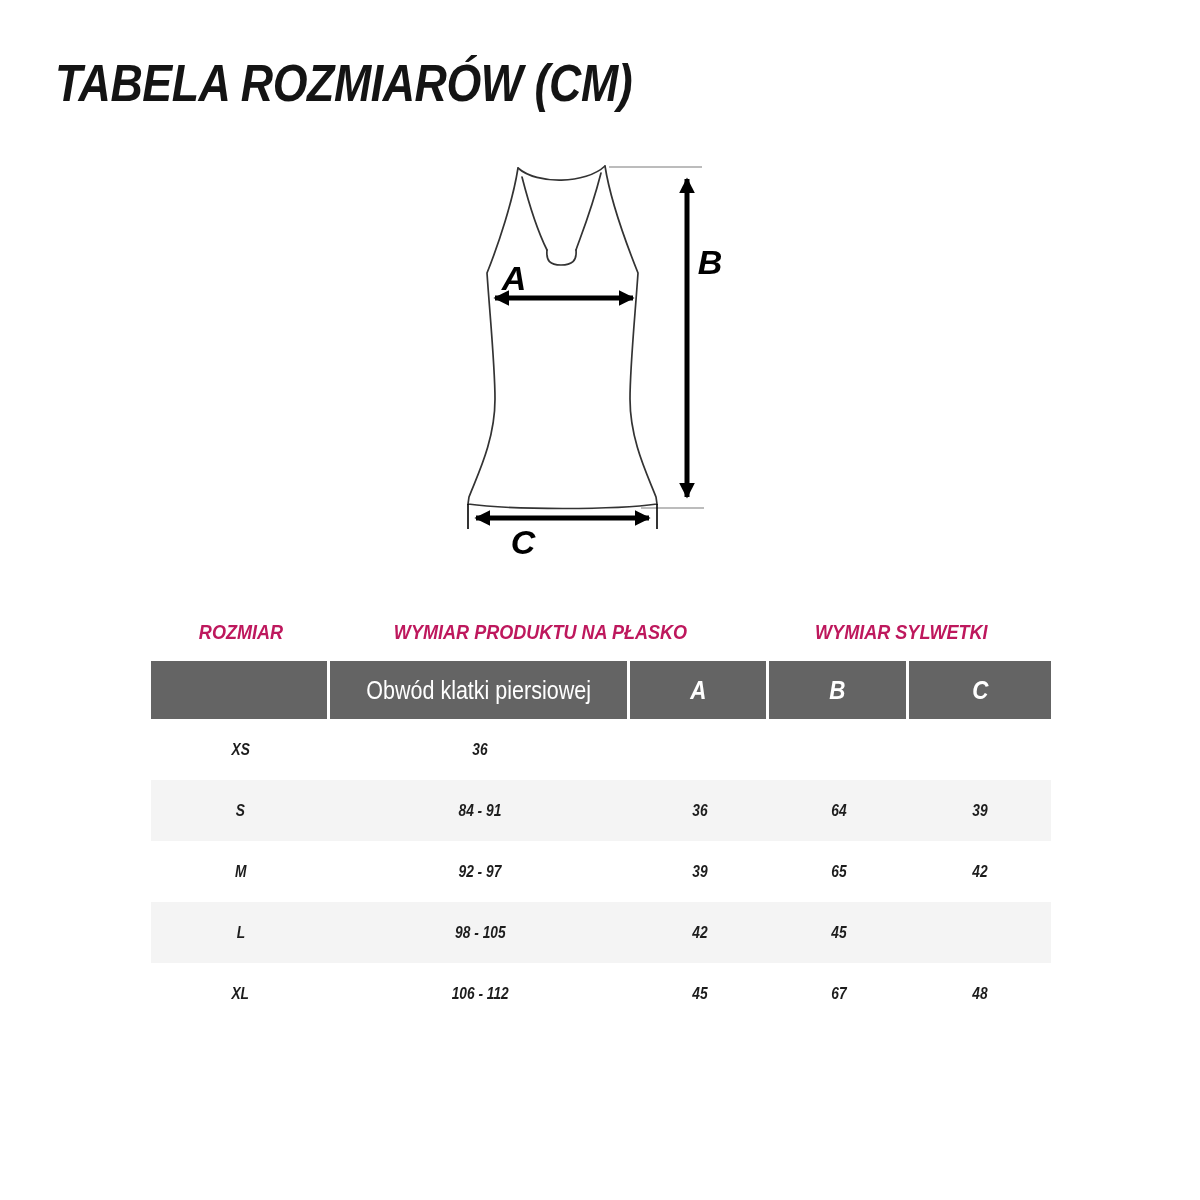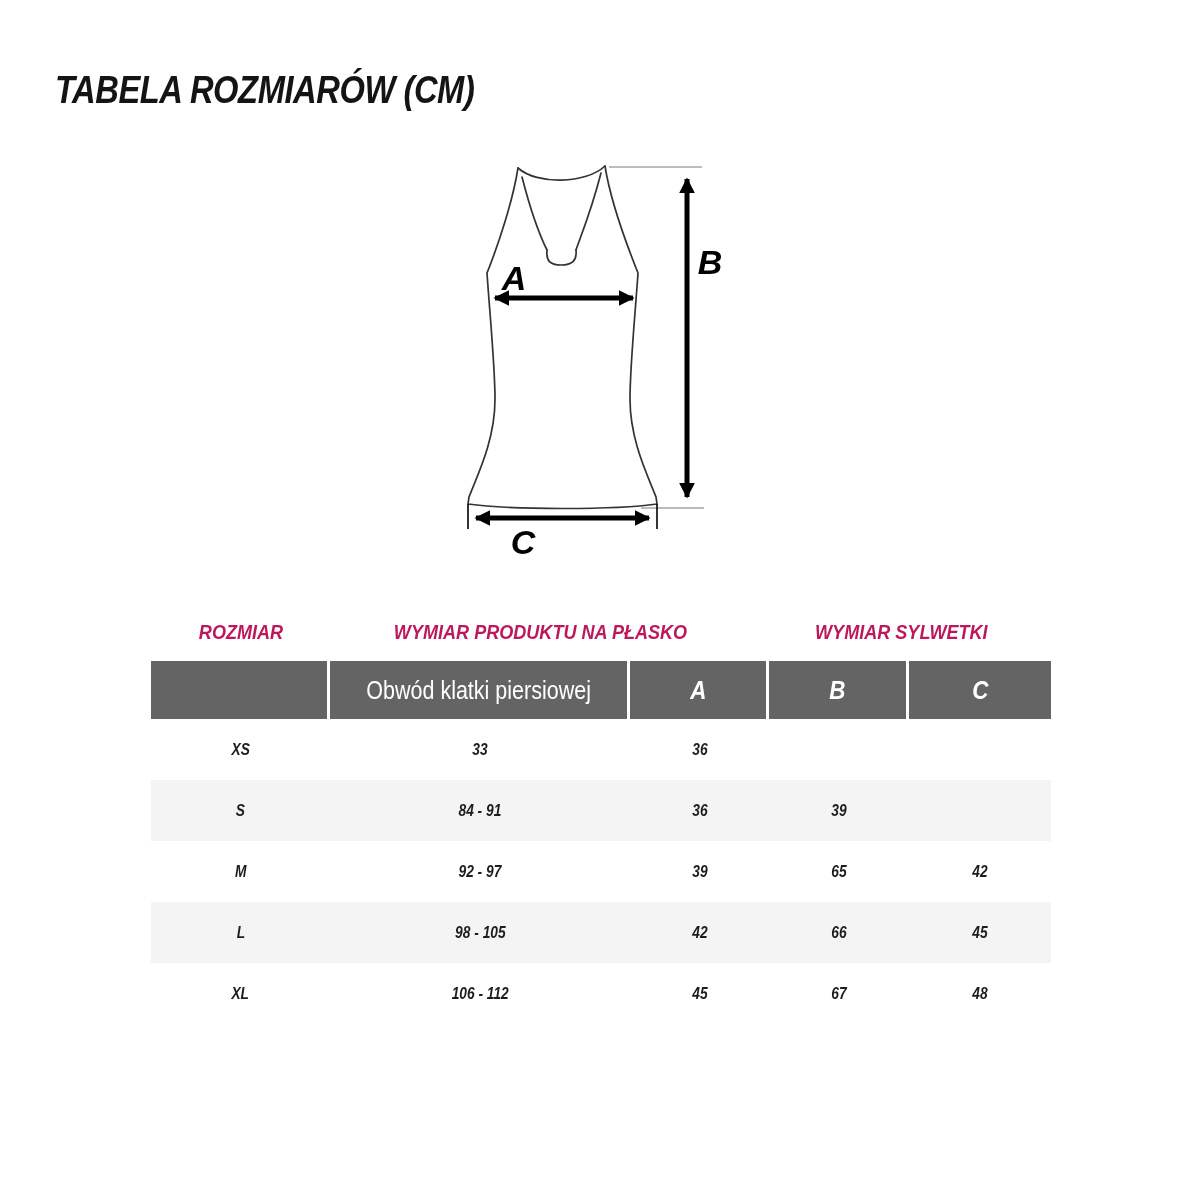--- a/index.html
+++ b/index.html
@@ -8,22 +8,22 @@
     background:#ffffff;
     font-family:"Liberation Sans", sans-serif;
     position:relative;
     overflow:hidden;
     color:#1d1d1d;
   }
   .cond { display:inline-block; transform:scaleX(0.86); transform-origin:center center; white-space:nowrap; }
 
   
   .page-title {
-    position:absolute; left:55px; top:69px;
-    font-size:38px; font-weight:700; font-style:italic;
+    position:absolute; left:55px; top:53px;
+    font-size:52px; font-weight:700; font-style:italic;
     letter-spacing:-0.5px; color:#141414; white-space:nowrap;
   }
   .page-title .cond { transform-origin:left center; }
 
   
   .diagram { position:absolute; left:420px; top:140px; width:360px; height:440px; }
   .diagram text {
     font-family:"Liberation Sans", sans-serif;
     font-weight:700; font-style:italic; fill:#000000;
   }
@@ -128,38 +128,38 @@
     <div class="cell abc-header">
         <span class="cond">C</span>
       </div>
   </div>
 
   <div class="trow drow">
     <div class="cell">
         <span class="cond">XS</span>
       </div>
     <div class="cell">
-        <span class="cond">33</span>
-      </div>
-    <div class="cell">
         <span class="cond">36</span>
       </div>
   </div>
 
   <div class="trow drow alt">
     <div class="cell">
         <span class="cond">S</span>
       </div>
     <div class="cell">
         <span class="cond">84 - 91</span>
       </div>
     <div class="cell">
         <span class="cond">36</span>
       </div>
     <div class="cell">
+        <span class="cond">64</span>
+      </div>
+    <div class="cell">
         <span class="cond">39</span>
       </div>
   </div>
 
   <div class="trow drow">
     <div class="cell">
         <span class="cond">M</span>
       </div>
     <div class="cell">
         <span class="cond">92 - 97</span>
@@ -179,23 +179,20 @@
     <div class="cell">
         <span class="cond">L</span>
       </div>
     <div class="cell">
         <span class="cond">98 - 105</span>
       </div>
     <div class="cell">
         <span class="cond">42</span>
       </div>
     <div class="cell">
-        <span class="cond">66</span>
-      </div>
-    <div class="cell">
         <span class="cond">45</span>
       </div>
   </div>
 
   <div class="trow drow">
     <div class="cell">
         <span class="cond">XL</span>
       </div>
     <div class="cell">
         <span class="cond">106 - 112</span>

